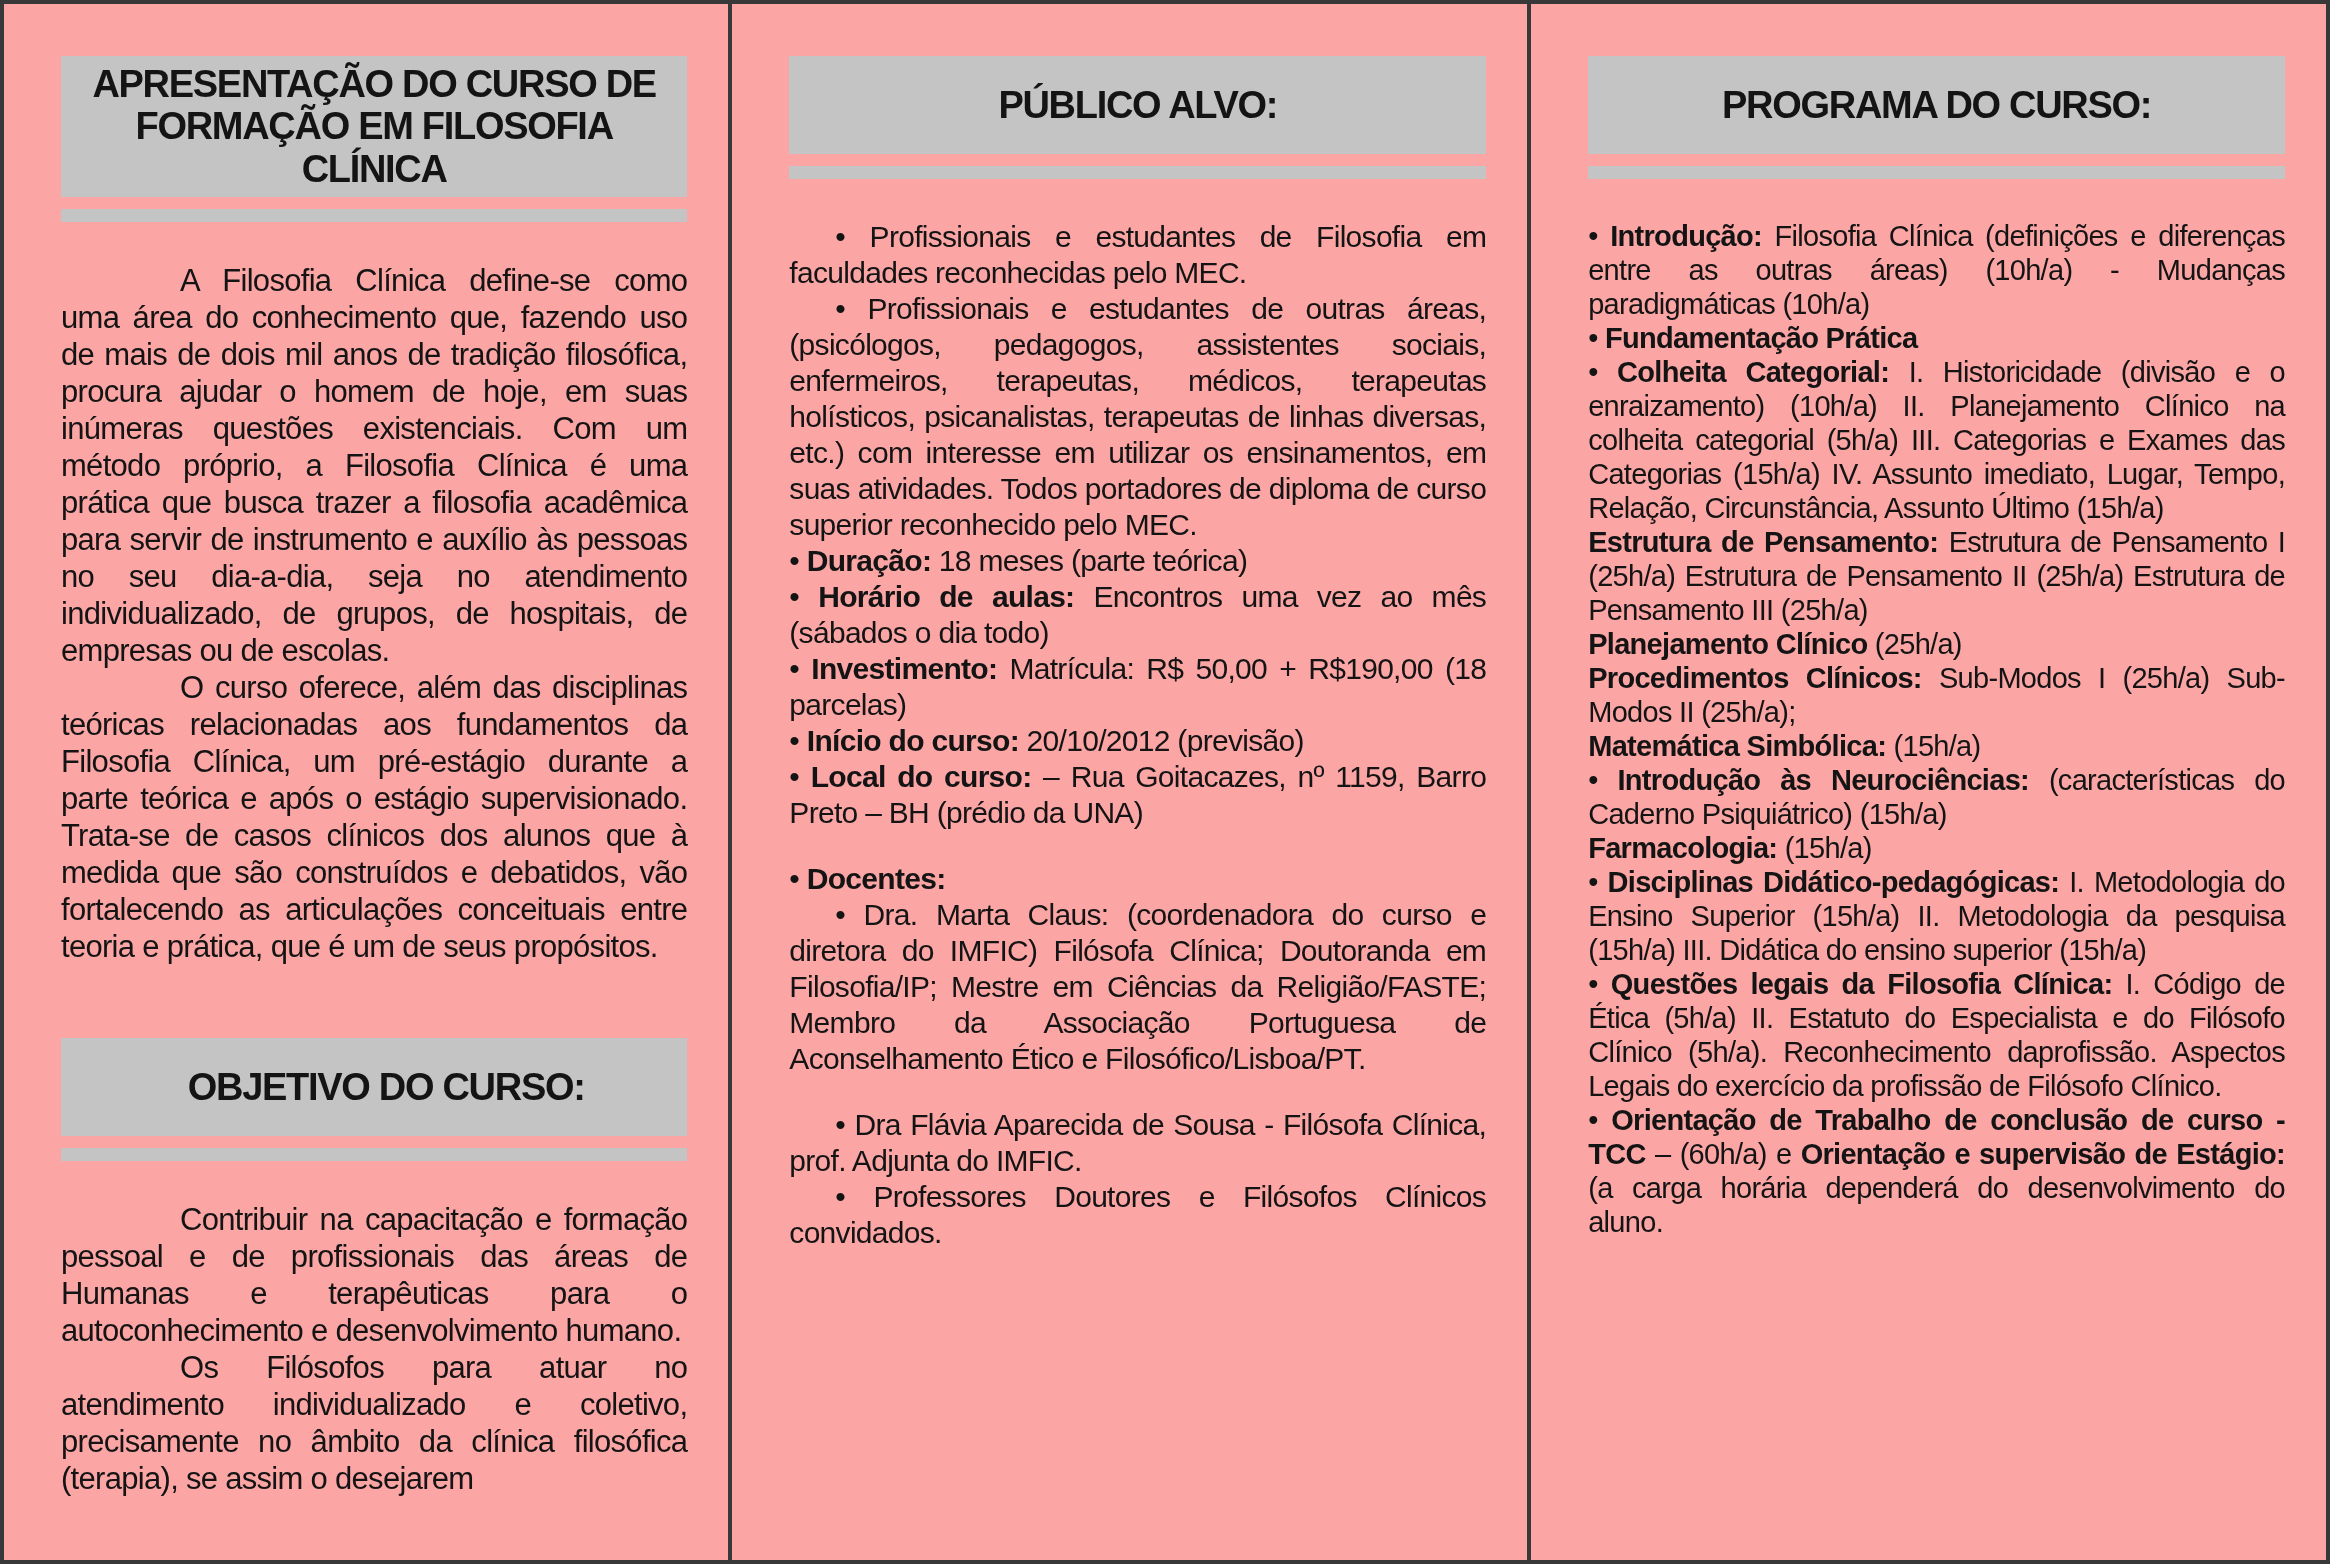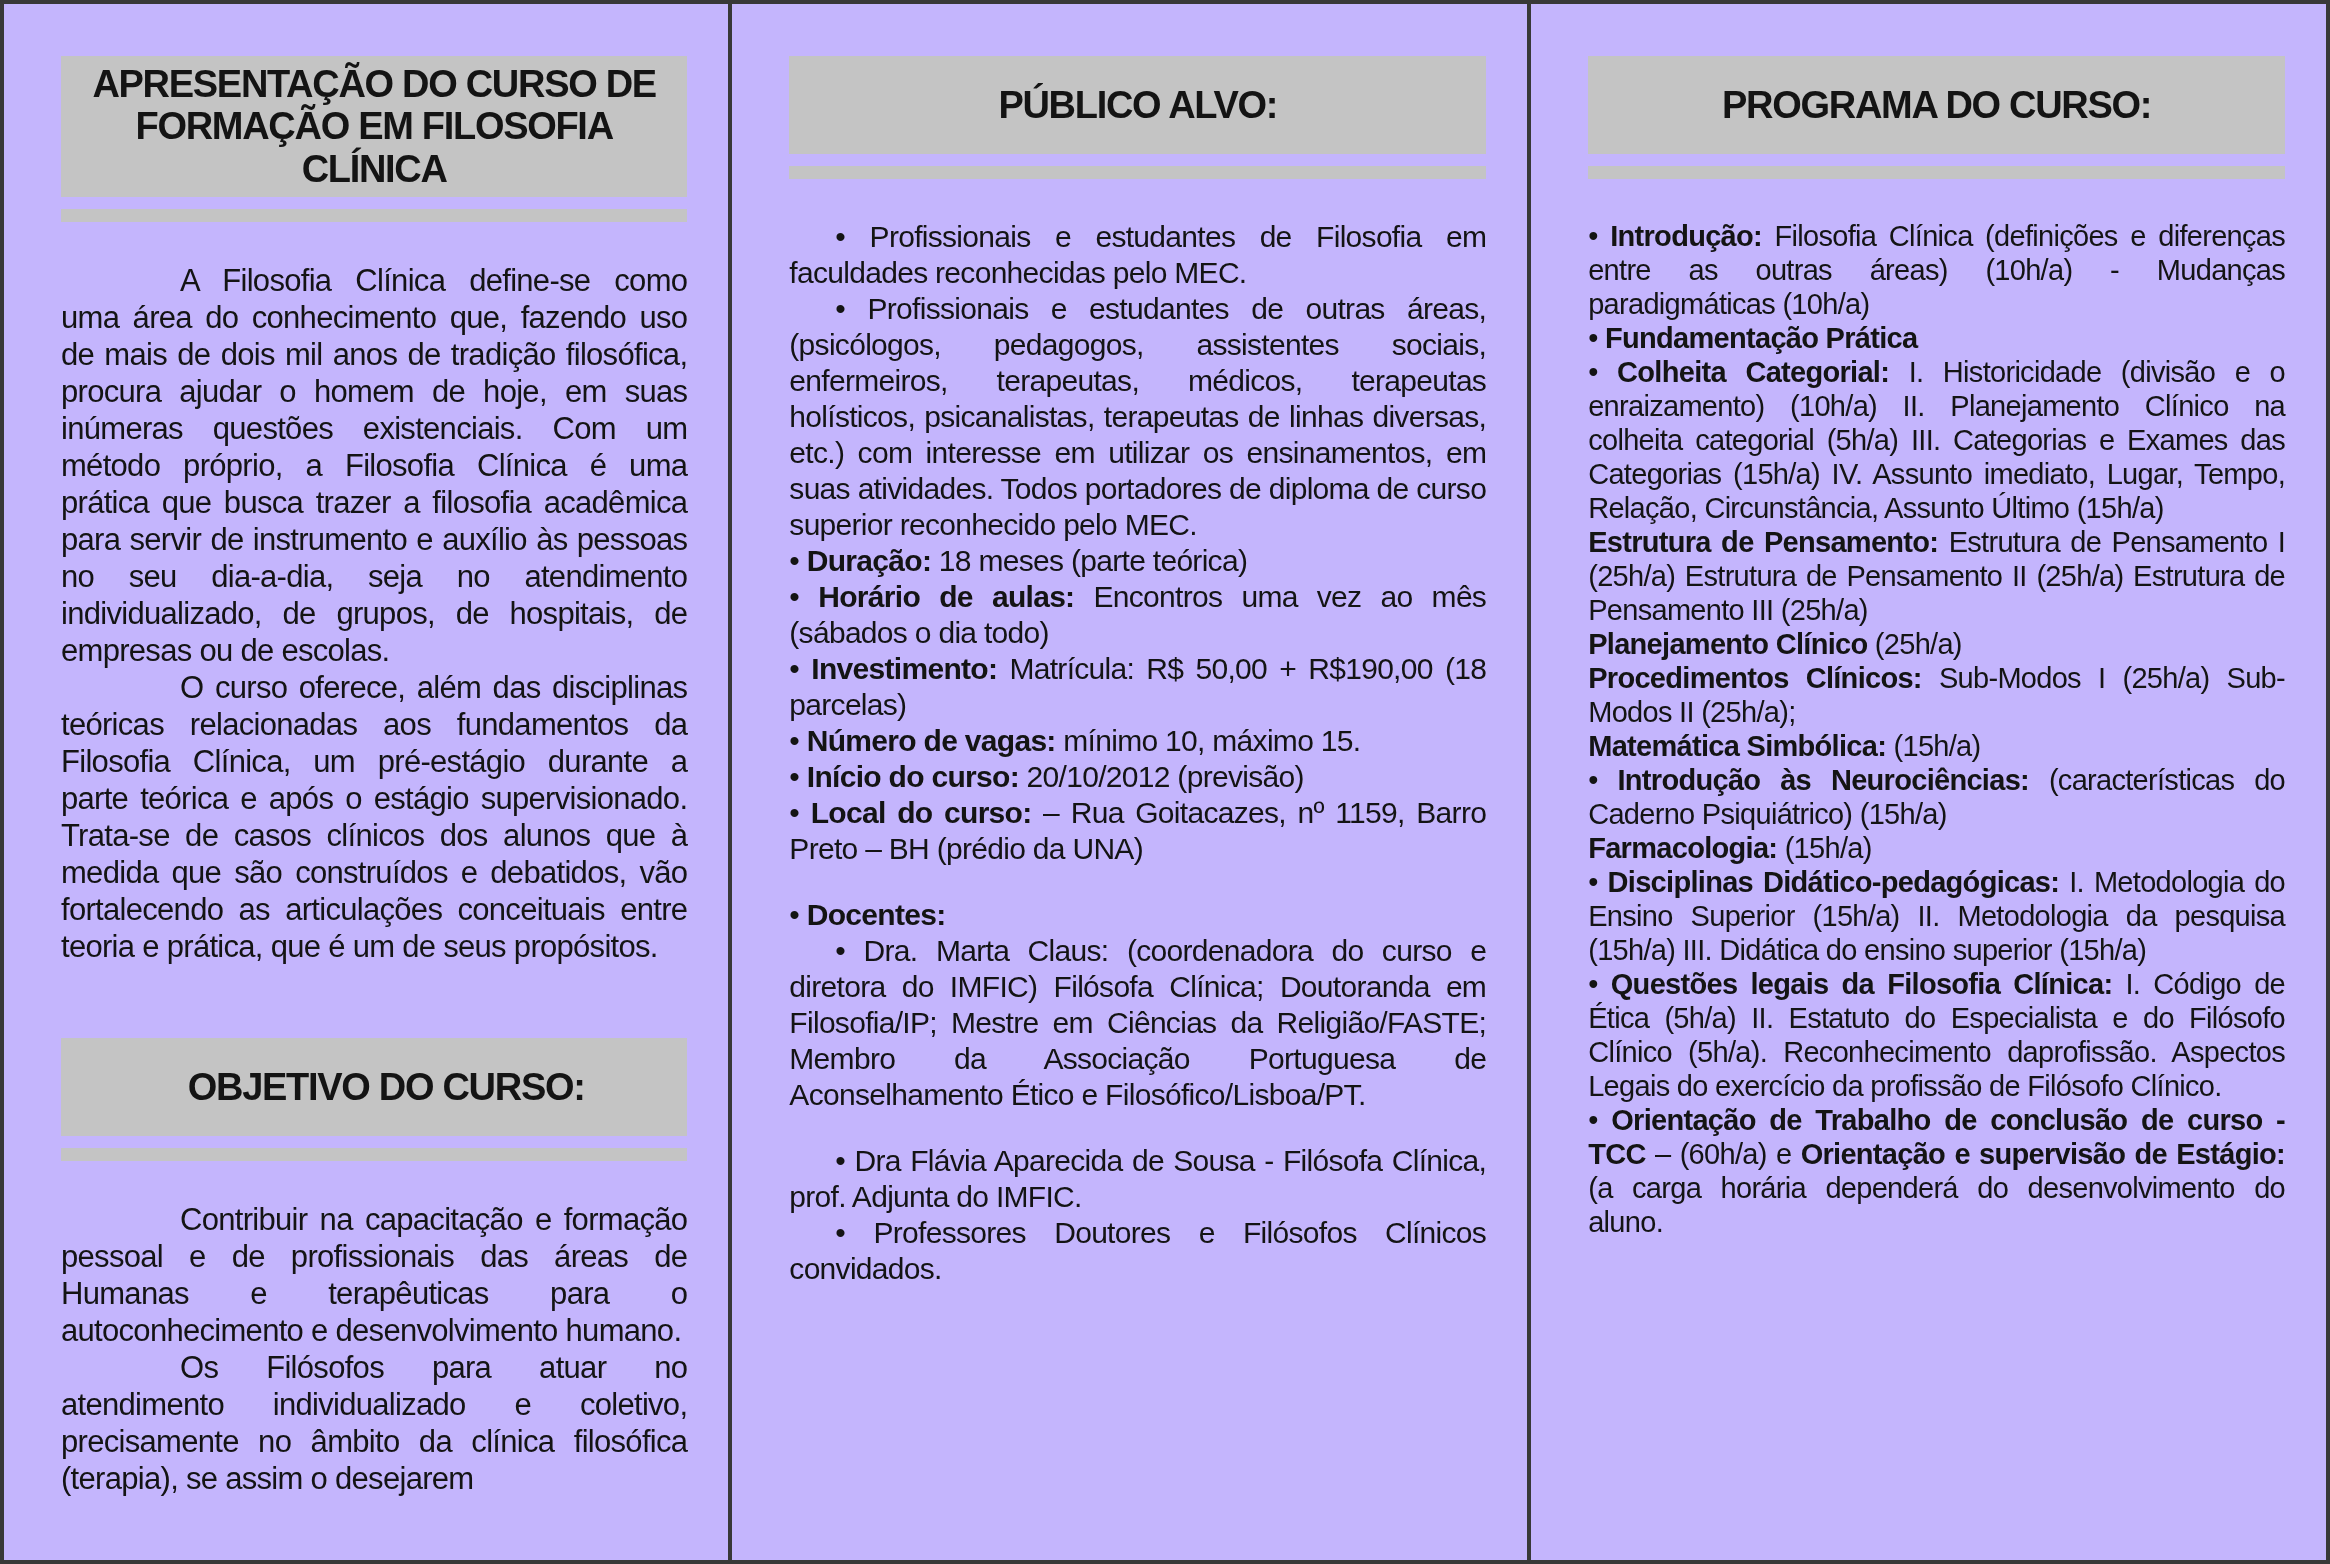--- a/index.html
+++ b/index.html
@@ -4,21 +4,21 @@
 <style>
   html, body { margin: 0; padding: 0; background: #ffffff; }
   body {
     width: 2330px; height: 1564px;
     font-family: "Liberation Sans", sans-serif;
     color: #141414;
   }
   .sheet {
     box-sizing: border-box;
     width: 2330px; height: 1564px;
-    background: #c4b5fd;
+    background: #fca5a5;
     border: 4px solid #383838;
     display: flex;
     overflow: hidden;
   }
   .col {
     box-sizing: border-box;
     padding: 52px 41px 26.5px 57px;
     overflow: hidden;
   }
   .col1 { width: 773px; }
@@ -92,21 +92,20 @@
     <header class="hdr">
       <span>PÚBLICO ALVO:</span>
     </header>
     <div class="hdr-thin"></div>
     <div class="body">
         <p class="para ind-sm"><span>• Profissionais e estudantes de Filosofia em faculdades reconhecidas pelo MEC.</span></p>
         <p class="para ind-sm"><span>• Profissionais e estudantes de outras áreas, (psicólogos, pedagogos, assistentes sociais, enfermeiros, terapeutas, médicos, terapeutas holísticos, psicanalistas, terapeutas de linhas diversas, etc.) com interesse em utilizar os ensinamentos, em suas atividades. Todos portadores de diploma de curso superior reconhecido pelo MEC.</span></p>
         <p class="para"><span>• </span><span class="b">Duração:</span><span> 18 meses (parte teórica)</span></p>
         <p class="para"><span>• </span><span class="b">Horário de aulas:</span><span> Encontros uma vez ao mês (sábados o dia todo)</span></p>
         <p class="para"><span>• </span><span class="b">Investimento:</span><span> Matrícula: R$ 50,00 + R$190,00 (18 parcelas)</span></p>
-        <p class="para"><span>• </span><span class="b">Número de vagas:</span><span> mínimo 10, máximo 15.</span></p>
         <p class="para"><span>• </span><span class="b">Início do curso:</span><span> 20/10/2012 (previsão)</span></p>
         <p class="para"><span>• </span><span class="b">Local do curso:</span><span> – Rua Goitacazes, nº 1159, Barro Preto – BH (prédio da UNA)</span></p>
         <p class="para gap"><span>• </span><span class="b">Docentes:</span></p>
         <p class="para ind-sm"><span>• Dra. Marta Claus: (coordenadora do curso e diretora do IMFIC) Filósofa Clínica; Doutoranda em Filosofia/IP; Mestre em Ciências da Religião/FASTE; Membro da Associação Portuguesa de Aconselhamento Ético e Filosófico/Lisboa/PT.</span></p>
         <p class="para ind-sm gap"><span>• Dra Flávia Aparecida de Sousa - Filósofa Clínica, prof. Adjunta do IMFIC.</span></p>
         <p class="para ind-sm"><span>• Professores Doutores e Filósofos Clínicos convidados.</span></p>
       </div>
   </section>
 
   <section class="col col3">

